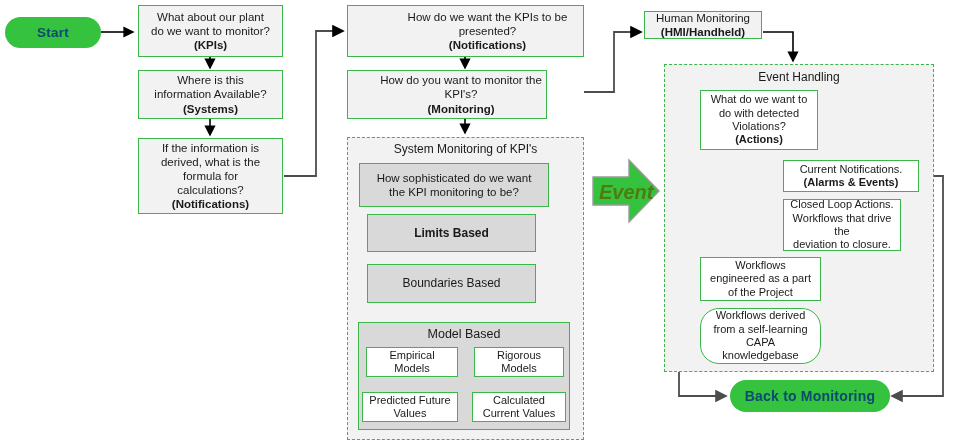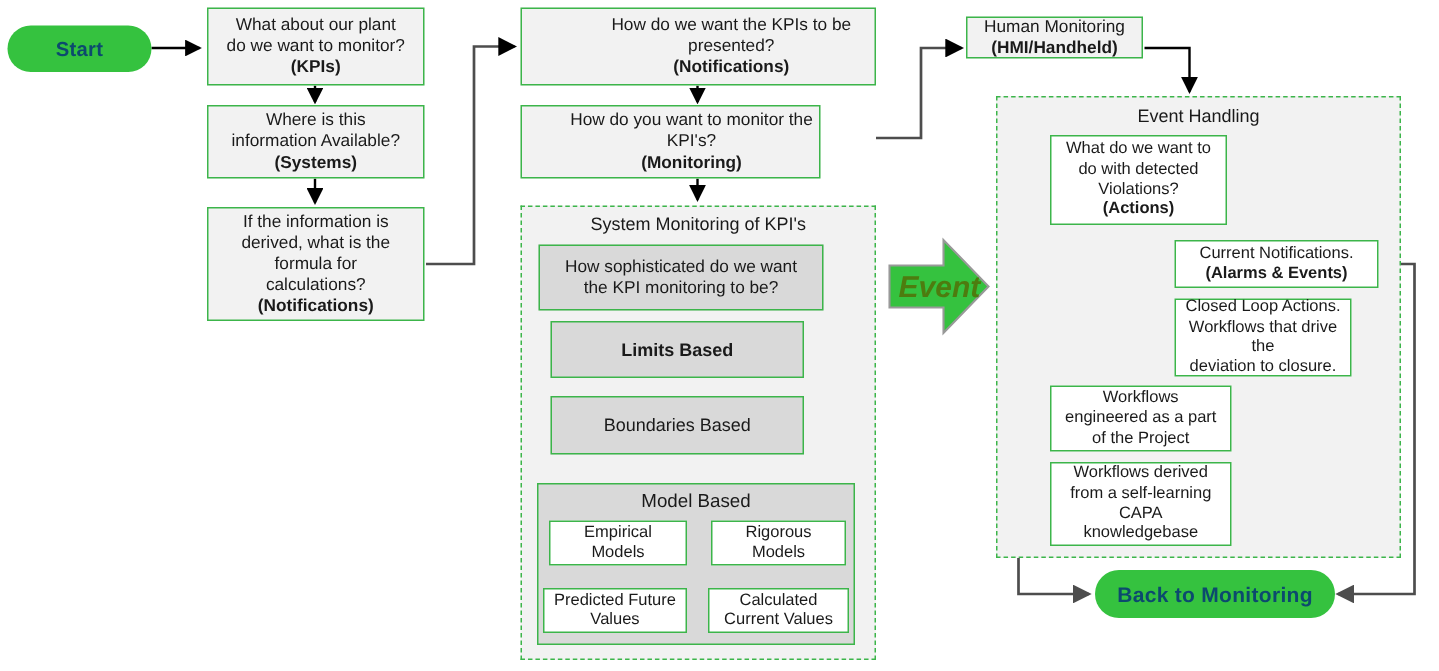--- a/index.html
+++ b/index.html
@@ -224,21 +224,21 @@
   </div>
 
   <div class="node white" style="left:700px;top:257px;width:121px;height:44px;font-size:11px;">
     <div>
       <div>Workflows</div>
       <div>engineered as a part</div>
       <div>of the Project</div>
     </div>
   </div>
 
-  <div class="node white" style="left:700px;top:308px;width:121px;height:56px;font-size:11px;">
+  <div class="node white" style="left:700px;top:308px;width:121px;height:56px;font-size:11px;border-radius:19px;">
     <div>
       <div>Workflows derived</div>
       <div>from a self-learning</div>
       <div>CAPA</div>
       <div>knowledgebase</div>
     </div>
   </div>
 
   <div class="pill" style="left:730px;top:380px;width:160px;height:32px;font-size:14px;">
     <span>Back to Monitoring</span>

